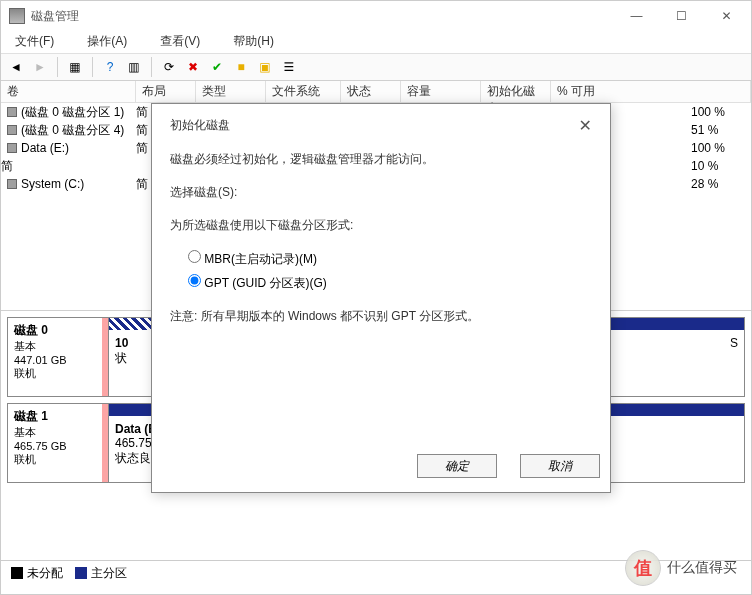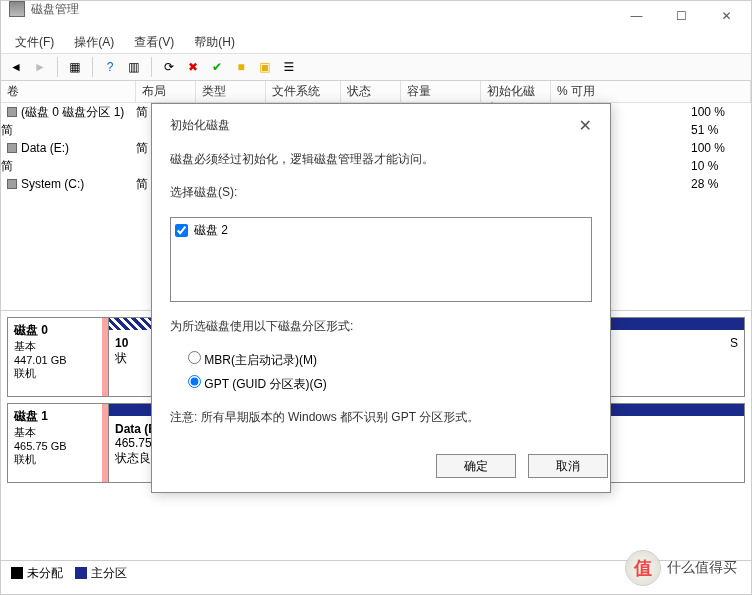--- a/index.html
+++ b/index.html
@@ -1,22 +1,22 @@
 <!DOCTYPE html>
 <html><head>
 <meta charset="utf-8">
 <style>
 * { box-sizing: border-box; margin: 0; padding: 0; font-family: "Microsoft YaHei", "Segoe UI", sans-serif; font-size: 12px; }
 body { background: #fff; width: 752px; height: 595px; position: relative; overflow: hidden; border: 1px solid #ccc; }
-.titlebar { height: 30px; display: flex; align-items: flex-start; padding: 0 2px; }
+.titlebar { height: 30px; display: flex; align-items: center; padding: 0 2px; }
 .titlebar .icon { width: 16px; height: 16px; margin: 0 6px; background: linear-gradient(#888,#bbb); border:1px solid #666; }
 .titlebar .title { flex: 1; color: #555; }
 .win-controls { display: flex; }
 .win-btn { width: 45px; height: 30px; display: flex; align-items: center; justify-content: center; color: #555; }
-.menubar { height: 22px; display: flex; align-items: center; padding: 0 6px; gap: 4px; }
+.menubar { height: 22px; display: flex; padding: 0 6px; gap: 17px; }
 .menu-item { padding: 2px 8px; color: #333; }
 .toolbar { height: 28px; border-top: 1px solid #e0e0e0; border-bottom: 1px solid #d0d0d0; display: flex; align-items: center; padding: 0 4px; gap: 2px; background: #fafafa; }
 .tool-btn { width: 22px; height: 22px; display: flex; align-items: center; justify-content: center; border: 1px solid transparent; }
 .sep { width: 1px; height: 20px; background: #d0d0d0; margin: 0 4px; }
 .top-panel { height: 230px; border-bottom: 1px solid #d0d0d0; position: relative; }
 .grid-header { display: flex; height: 22px; background: #fff; border-bottom: 1px solid #e0e0e0; }
 .grid-header .col { border-right: 1px solid #e0e0e0; padding: 2px 6px; color: #333; background: #fcfcfc; }
 .grid-body .row { display: flex; height: 18px; align-items: center; }
 .grid-body .c0 { width: 135px; padding-left: 6px; white-space: nowrap; overflow: hidden; display: flex; align-items: center; gap: 4px; }
 .vol-icon { width: 10px; height: 10px; background: #a0a0a0; border: 1px solid #666; flex-shrink: 0; }
@@ -36,21 +36,21 @@
 .leg-box.black { background: #000; }
 .leg-box.blue { background: #1a2a8a; }
 .dialog { position: absolute; left: 150px; top: 102px; width: 460px; height: 390px; background: #fff; border: 1px solid #888; box-shadow: 2px 2px 12px rgba(0,0,0,0.2); padding: 12px 18px; z-index: 10; }
 .dialog .dlg-title { display: flex; justify-content: space-between; align-items: center; margin-bottom: 16px; color:#333; }
 .dialog .close-x { font-size: 16px; color: #555; cursor: pointer; }
 .dialog p { margin: 16px 0; color: #333; }
 .dialog .listbox { border: 1px solid #888; height: 85px; padding: 4px; margin: 4px 0 12px 0; }
 .dialog .listbox label { display: flex; align-items: center; gap: 6px; }
 .dialog .radios { margin: 6px 0 12px 18px; }
 .dialog .radios label { display: block; margin: 6px 0; }
-.dialog .btns { position: absolute; bottom: 14px; right: 2px; display: flex; gap: 12px; }
+.dialog .btns { position: absolute; bottom: 14px; right: 10px; display: flex; gap: 23px; font-style: italic; }
 .dialog .btn { width: 80px; height: 24px; border: 1px solid #888; background: #f5f5f5; display: flex; align-items: center; justify-content: center; }
 .watermark { position: absolute; right: 6px; bottom: 6px; width: 120px; height: 40px; opacity: 0.9; display:flex; align-items:center; gap:6px; }
 .watermark .circle { width:36px; height:36px; border-radius:50%; background:radial-gradient(#f7f7f2,#d8d8cc); border:1px solid #ccc; display:flex; align-items:center; justify-content:center; font-size:18px; color:#e33; font-weight:bold; }
 .watermark .txt { font-size:14px; font-weight:normal; color:#333; text-shadow:0 0 3px #fff; }
 </style>
 </head>
 <body>
 
 <div class="titlebar">
   <div class="icon"></div>
@@ -100,20 +100,24 @@
   <div class="grid-body" id="volrows">
       <div class="row">
         <div class="c0">
           <span class="vol-icon"></span>
           <span>(磁盘 0 磁盘分区 1)</span>
         </div>
         <div class="c1">简</div>
         <div class="cFree">100 %</div>
       </div>
       <div class="row">
+        <div class="c0">
+          <span class="vol-icon"></span>
+          <span>(磁盘 0 磁盘分区 4)</span>
+        </div>
         <div class="c1">简</div>
         <div class="cFree">51 %</div>
       </div>
       <div class="row">
         <div class="c0">
           <span class="vol-icon"></span>
           <span>Data (E:)</span>
         </div>
         <div class="c1">简</div>
         <div class="cFree">100 %</div>
@@ -164,26 +168,20 @@
   <span><span class="leg-box blue"></span><span>主分区</span></span>
 </div>
 
 <div class="dialog">
   <div class="dlg-title">
     <span>初始化磁盘</span>
     <span class="close-x">✕</span>
   </div>
   <p>磁盘必须经过初始化，逻辑磁盘管理器才能访问。</p>
   <p>选择磁盘(S):</p>
-  <div class="listbox">
-    <label>
-      <input type="checkbox" checked="" style="">
-      <span>磁盘 2</span>
-    </label>
-  </div>
   <p>为所选磁盘使用以下磁盘分区形式:</p>
   <div class="radios">
     <label><input type="radio" name="ps" style=""> <span>MBR(主启动记录)(M)</span></label>
     <label><input type="radio" name="ps" checked="" style=""> <span>GPT (GUID 分区表)(G)</span></label>
   </div>
   <p>注意: 所有早期版本的 Windows 都不识别 GPT 分区形式。</p>
   <div class="btns">
     <div class="btn">确定</div>
     <div class="btn">取消</div>
   </div>

